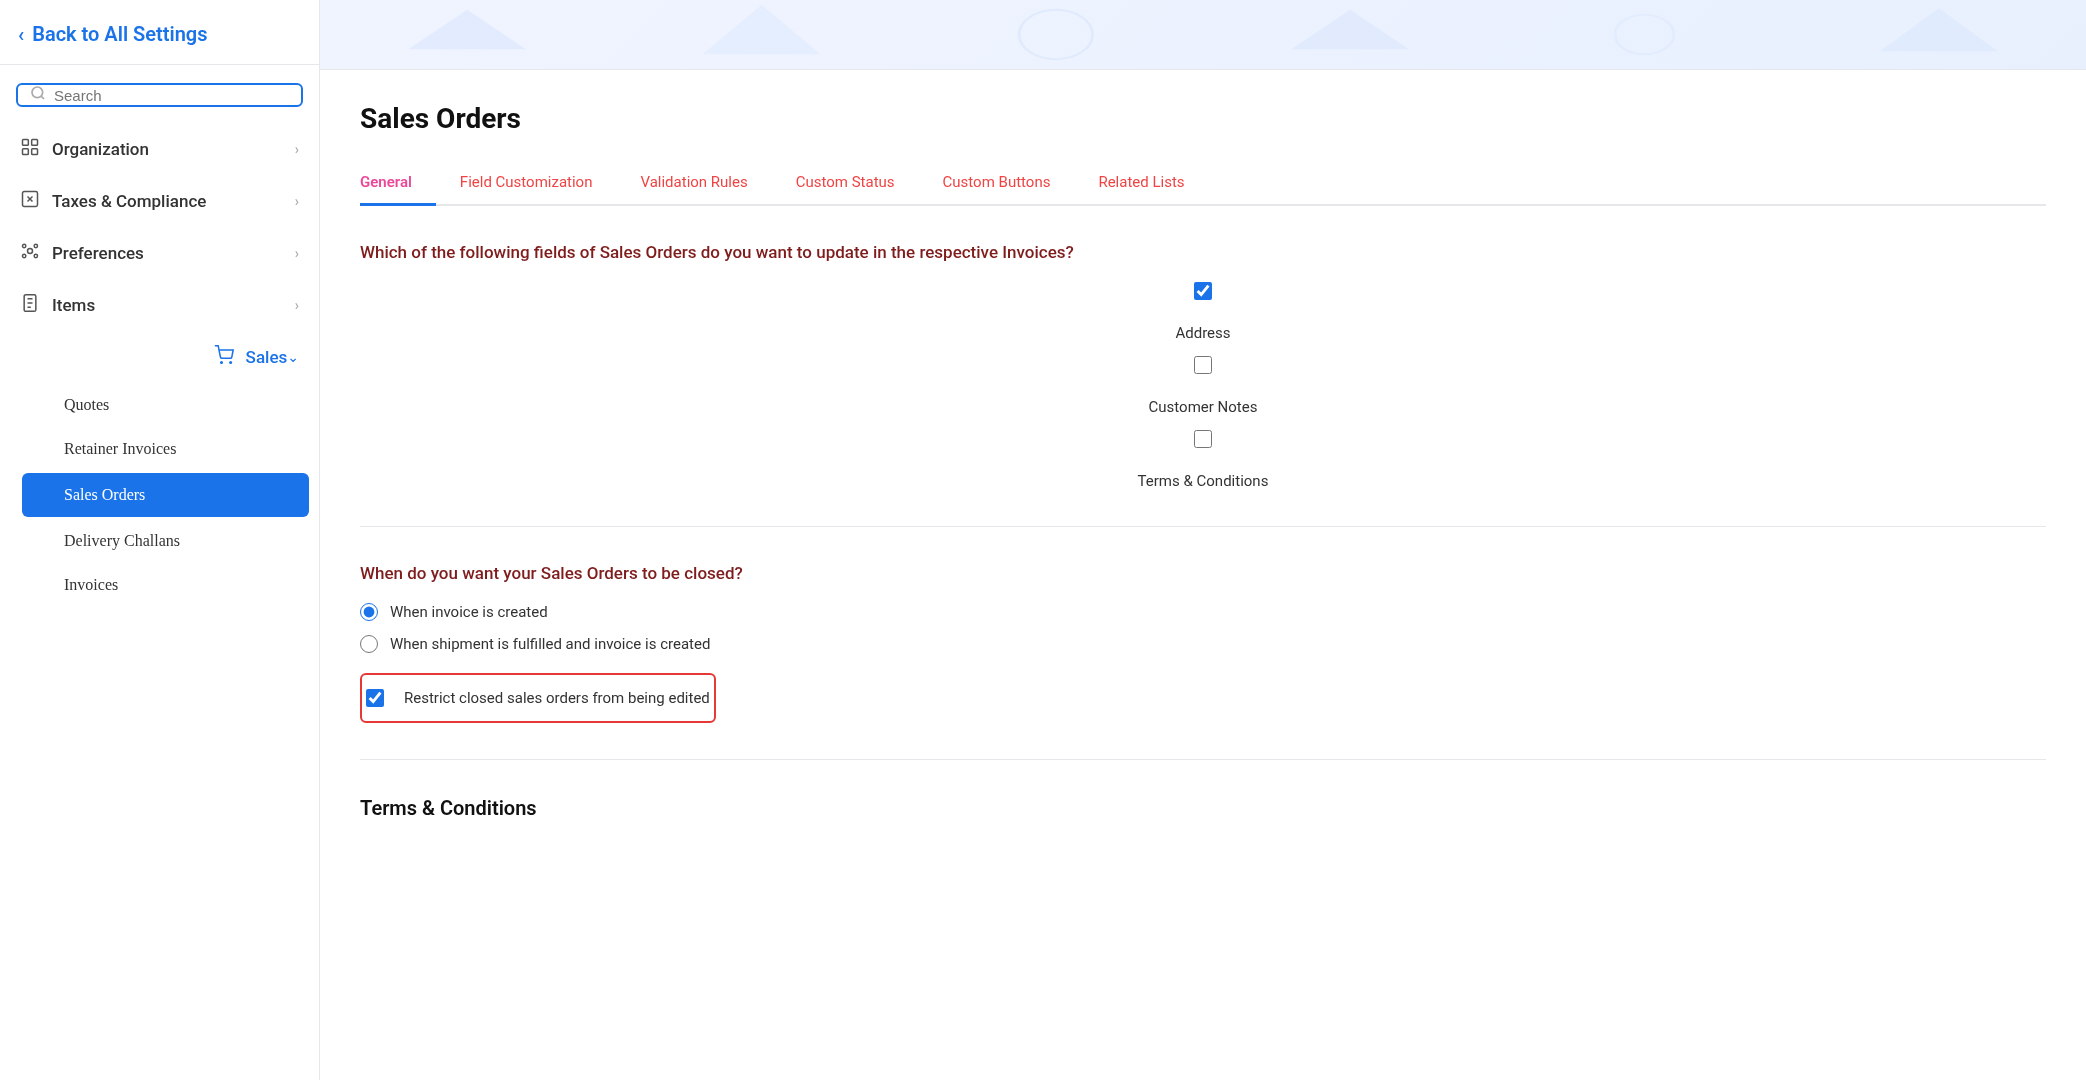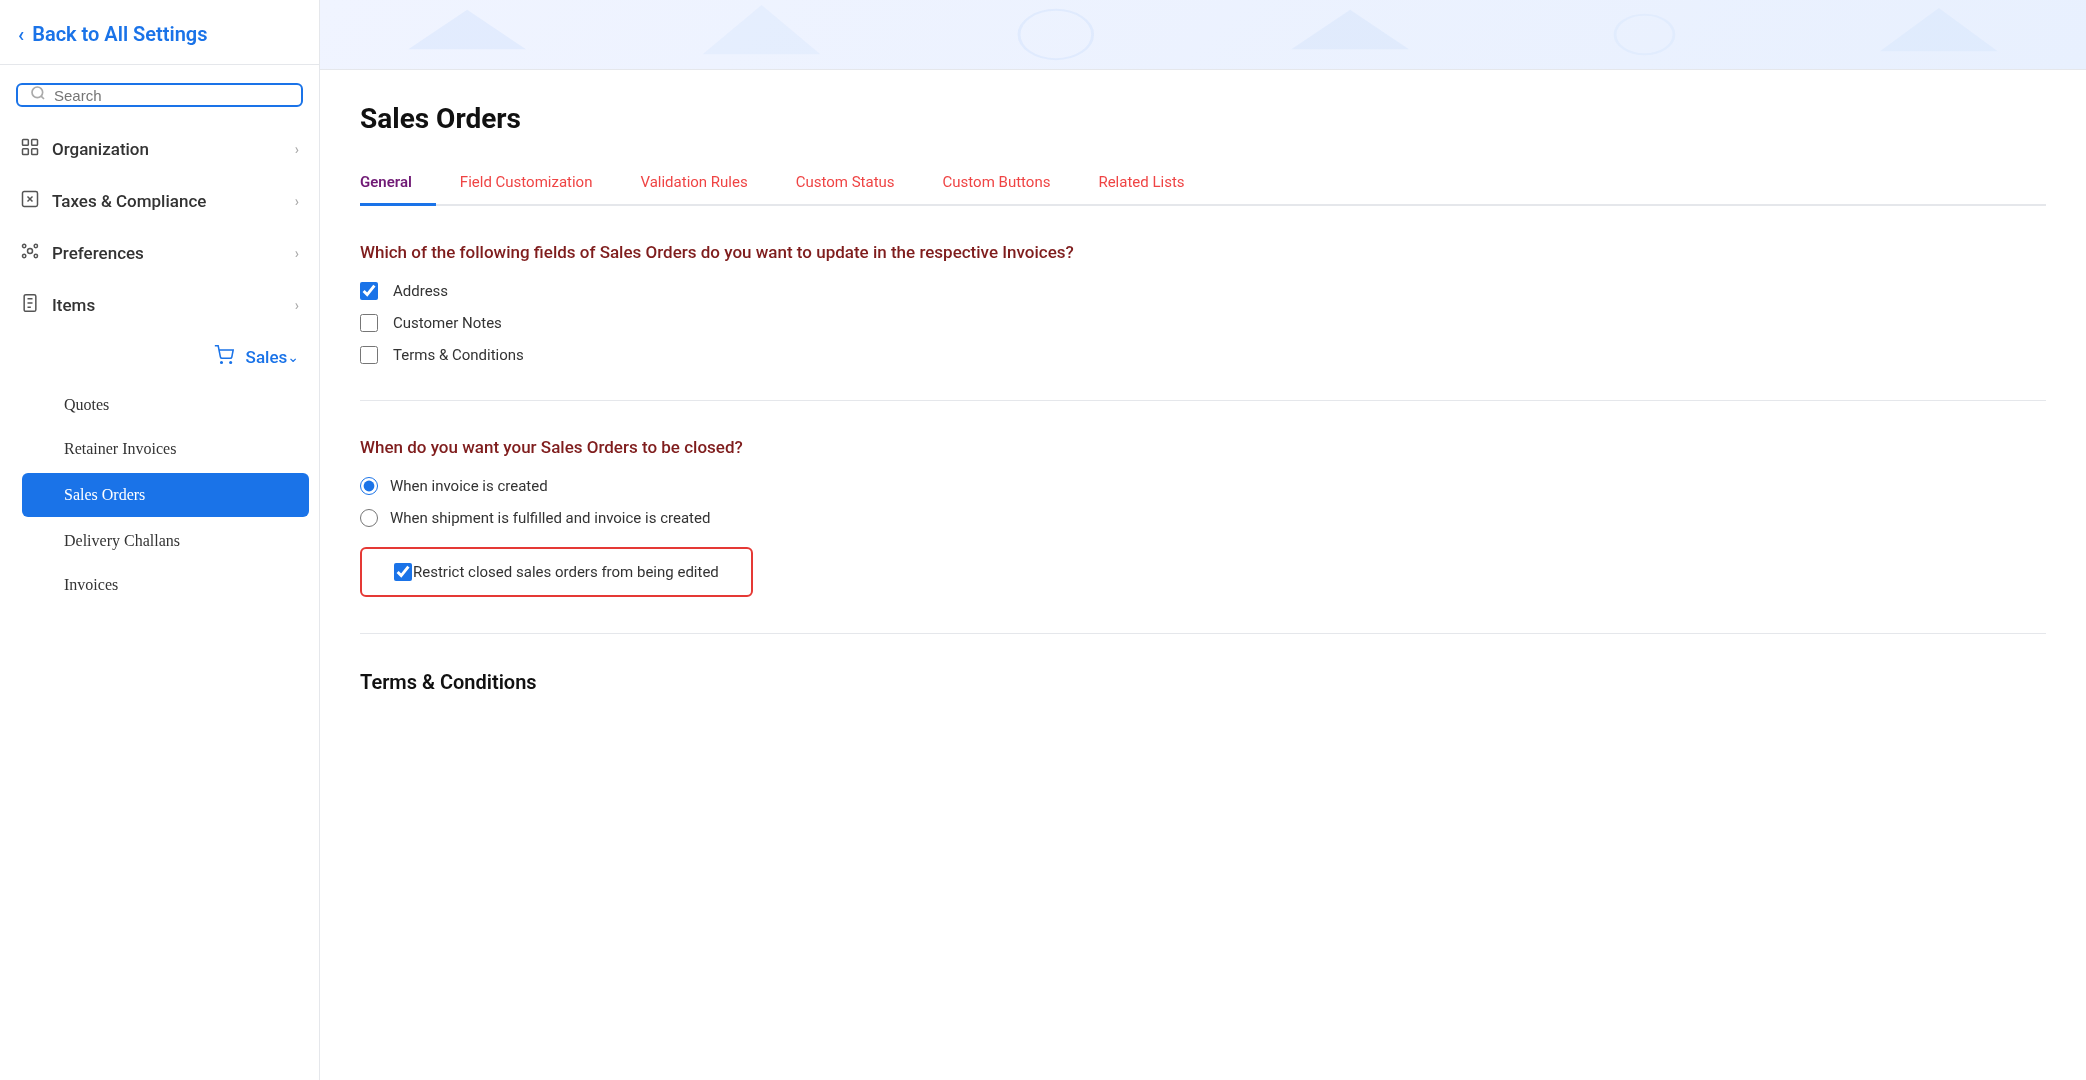--- a/index.html
+++ b/index.html
@@ -39,36 +39,36 @@
     .top-bar-shapes { position: absolute; right: 0; top: 0; width: 100%; height: 100%; opacity: 0.2; }
 
     .content-area { padding: 32px 40px; }
 
     .page-title { font-size: 28px; font-weight: 700; color: #111; margin-bottom: 28px; }
 
     
     .tabs { display: flex; gap: 0; border-bottom: 2px solid #e5e7eb; margin-bottom: 36px; }
     .tab { padding: 10px 24px 12px; font-size: 15px; color: #ef4444; cursor: pointer; border-bottom: 3px solid transparent; margin-bottom: -2px; white-space: nowrap; }
     .tab:first-child { padding-left: 0; }
-    .tab.active { color: #701a75; font-weight: 600; border-bottom: 3px solid #1a73e8; }
+    .tab.active { color: #ec4899; font-weight: 600; border-bottom: 3px solid #1a73e8; }
 
     
     .section { margin-bottom: 36px; padding-bottom: 36px; border-bottom: 1px solid #e5e7eb; }
     .section:last-child { border-bottom: none; }
     .section-question { font-size: 17px; font-weight: 500; color: #7f1d1d; margin-bottom: 20px; }
 
     .checkbox-group { display: flex; flex-direction: column; gap: 14px; }
-    .checkbox-item { display: flex; align-items: center; gap: 15px; font-size: 15px; color: #333; cursor: pointer; }
+    .checkbox-item { display: flex; align-items: center; gap: 24px; font-size: 15px; color: #333; cursor: pointer; flex-direction: column; }
     .checkbox-item input[type="checkbox"] { width: 18px; height: 18px; accent-color: #1a73e8; cursor: pointer; }
 
     .radio-group { display: flex; flex-direction: column; gap: 14px; margin-bottom: 20px; }
     .radio-item { display: flex; align-items: flex-end; gap: 12px; font-size: 15px; color: #333; cursor: pointer; }
     .radio-item input[type="radio"] { width: 18px; height: 18px; accent-color: #1a73e8; cursor: pointer; }
 
-    .highlighted-checkbox { border: 2px solid #e53935; border-radius: 6px; padding: 14px 32px; display: inline-flex; align-items: center; gap: 1px; font-size: 15px; color: #333; cursor: pointer; background: #fff; }
+    .highlighted-checkbox { border: 2px solid #e53935; border-radius: 6px; padding: 14px 4px; display: inline-flex; align-items: center; gap: 20px; font-size: 15px; color: #333; cursor: pointer; background: #fff; }
     .highlighted-checkbox input[type="checkbox"] { width: 18px; height: 18px; accent-color: #1a73e8; cursor: pointer; }
 
     .terms-title { font-size: 20px; font-weight: 600; color: #111; margin-top: 20px; }
   </style>
 </head>
 <body>
 
 <div class="app-layout">
 
   <div class="sidebar">

